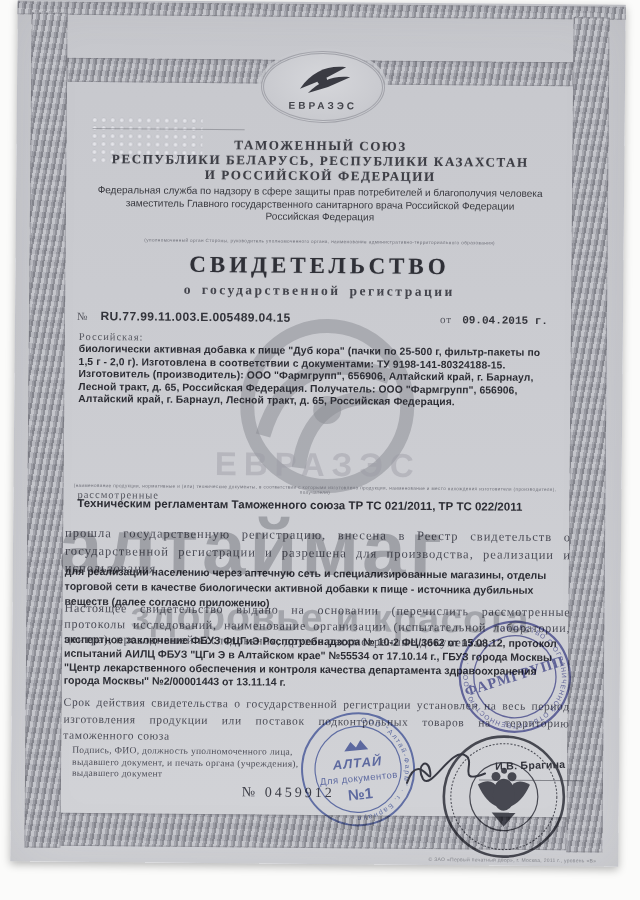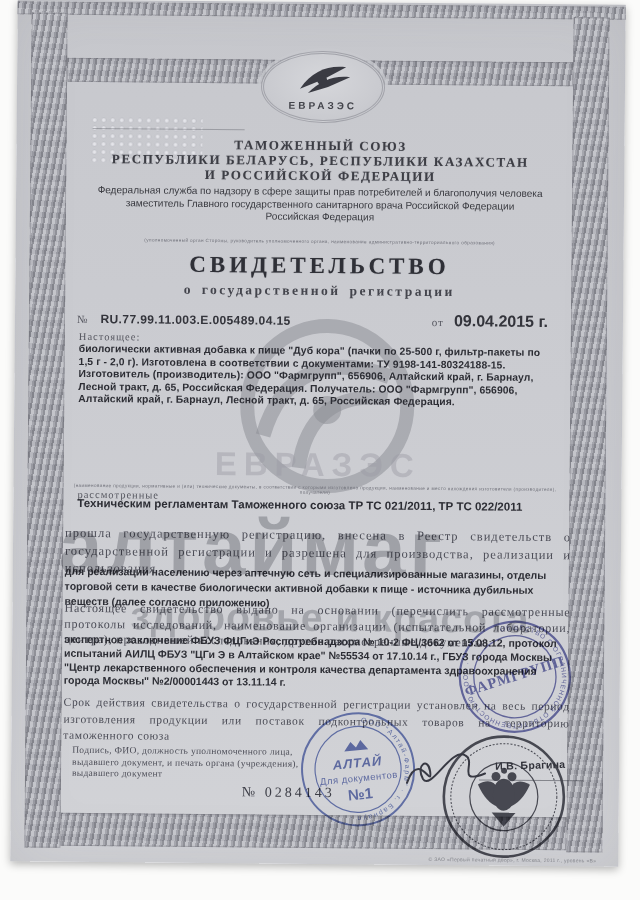--- a/index.html
+++ b/index.html
@@ -51,21 +51,21 @@
   .tiny-note{top:237px;left:95px;right:95px;font-size:4.6px;line-height:5px;color:#70717a;letter-spacing:.4px;z-index:3;}
   .tiny-note2{top:483px;left:55px;right:60px;font-size:4.6px;line-height:5px;color:#70717a;letter-spacing:.4px;}
 
   .title{top:251px;left:0;right:0;font-weight:bold;font-size:23px;letter-spacing:4px;color:#2f3037;text-shadow:0 0 1px rgba(60,60,70,.4);}
   .subtitle{top:281px;left:0;right:0;font-weight:bold;font-size:13.5px;letter-spacing:2.5px;word-spacing:3px;color:#44454d;}
 
   .numrow{position:absolute;top:309px;left:62px;right:75px;display:flex;align-items:baseline;z-index:3;}
   .numrow .lbl{font-size:11px;color:#55565f;letter-spacing:1px;}
   .numrow .val{font-size:12px;font-weight:bold;color:#33343b;letter-spacing:.4px;margin-left:12px;}
   .numrow .spacer{flex:1;}
-  .numrow .val2{font-size:16px;font-weight:bold;color:#33343b;margin-left:10px;}
+  .numrow .val2{font-size:11px;font-weight:bold;color:#33343b;margin-left:10px;font-family:Liberation Mono, monospace;}
 
   .field-label{position:absolute;font-size:10.5px;color:#55565f;letter-spacing:1px;z-index:3;}
   .para{position:absolute;z-index:3;}
   .data-text{font-weight:bold;color:#2c2d34;}
   .form-text{color:#4c4d57;text-align:justify;}
 
   .p-product{top:343px;left:64px;width:470px;font-size:10.3px;line-height:12.5px;letter-spacing:.1px;}
   .p-regs{top:497px;left:64px;width:480px;font-size:11.5px;line-height:13px;}
   .p-registered{top:525px;left:52px;width:506px;font-size:12.5px;line-height:17.5px;letter-spacing:1px;word-spacing:2px;}
   .p-usage{top:564px;left:52px;width:506px;font-size:10.5px;line-height:14.8px;}
@@ -138,21 +138,21 @@
   <div class="ctext subtitle serif">о государственной регистрации</div>
 
   <div class="numrow">
     <span class="lbl serif">№</span>
     <span class="val sans">RU.77.99.11.003.Е.005489.04.15</span>
     <span class="spacer"></span>
     <span class="lbl serif">от</span>
     <span class="val2 sans">09.04.2015 г.</span>
   </div>
 
-  <div class="field-label serif" style="top:331px;left:64px;">Настоящее:</div>
+  <div class="field-label serif" style="top:331px;left:64px;">Российская:</div>
   <div class="para p-product sans data-text">биологически активная добавка к пище "Дуб кора" (пачки по 25-500 г, фильтр-пакеты по 1,5 г - 2,0 г). Изготовлена в соответствии с документами: ТУ 9198-141-80324188-15. Изготовитель (производитель): ООО "Фармгрупп", 656906, Алтайский край, г. Барнаул, Лесной тракт, д. 65, Российская Федерация. Получатель: ООО "Фармгрупп", 656906, Алтайский край, г. Барнаул, Лесной тракт, д. 65, Российская Федерация.</div>
 
   <div class="wm-circle">
     <svg width="176" height="176" viewBox="0 0 176 176">
       <circle cx="88" cy="88" r="80" fill="none" stroke="rgba(128,129,137,.55)" stroke-width="14"></circle>
       <path d="M24,118 C42,54 90,36 150,58" fill="none" stroke="rgba(128,129,137,.55)" stroke-width="15"></path>
       <path d="M60,150 C66,100 96,74 148,80" fill="none" stroke="rgba(128,129,137,.55)" stroke-width="14"></path>
       <circle cx="88" cy="92" r="14" fill="rgba(128,129,137,.55)"></circle>
     </svg>
   </div>
@@ -168,21 +168,21 @@
   <div class="para p-registered serif form-text">прошла государственную регистрацию, внесена в Реестр свидетельств о государственной регистрации и разрешена для производства, реализации и использования</div>
   <div class="para p-usage sans data-text">для реализации населению через аптечную сеть и специализированные магазины, отделы торговой сети в качестве биологически активной добавки к пище - источника дубильных веществ (далее согласно приложению)</div>
 
   <div class="wm-zdorovie sans">здоровье и красота</div>
 
   <div class="para p-basis-label serif form-text">Настоящее свидетельство выдано на основании (перечислить рассмотренные протоколы исследований, наименование организации (испытательной лаборатории, центра), проводившей исследования, другие рассмотренные документы):</div>
   <div class="para p-basis sans data-text">экспертное заключение ФБУЗ ФЦГиЭ Роспотребнадзора № 10-2 ФЦ/3662 от 15.08.12, протокол испытаний АИЛЦ ФБУЗ "ЦГи Э в Алтайском крае" №55534 от 17.10.14 г., ГБУЗ города Москвы "Центр лекарственного обеспечения и контроля качества департамента здравоохранения города Москвы" №2/00001443 от 13.11.14 г.</div>
   <div class="para p-validity serif form-text">Срок действия свидетельства о государственной регистрации установлен на весь период изготовления продукции или поставок подконтрольных товаров на территорию таможенного союза</div>
 
   <div class="para p-signnote serif">Подпись, ФИО, должность уполномоченного лица, выдавшего документ, и печать органа (учреждения), выдавшего документ</div>
-  <div class="blank-number serif">№ 0284143</div>
+  <div class="blank-number serif">№ 0459912</div>
 
   <div class="stamp stamp-farm">
     <svg width="116" height="116" viewBox="0 0 116 116">
       <defs>
         <path id="fgring" d="M58,11 a47,47 0 1,1 -0.05,0"></path>
       </defs>
       <circle cx="58" cy="58" r="55" fill="none" stroke="#5f63aa" stroke-width="2.2"></circle>
       <circle cx="58" cy="58" r="41" fill="none" stroke="#5f63aa" stroke-width="1.3"></circle>
       <text font-family="Liberation Sans, DejaVu Sans, sans-serif" font-size="6.6" fill="#5f63aa" letter-spacing="1">
         <textPath href="#fgring">ОБЩЕСТВО С ОГРАНИЧЕННОЙ ОТВЕТСТВЕННОСТЬЮ · ООО ·</textPath>

